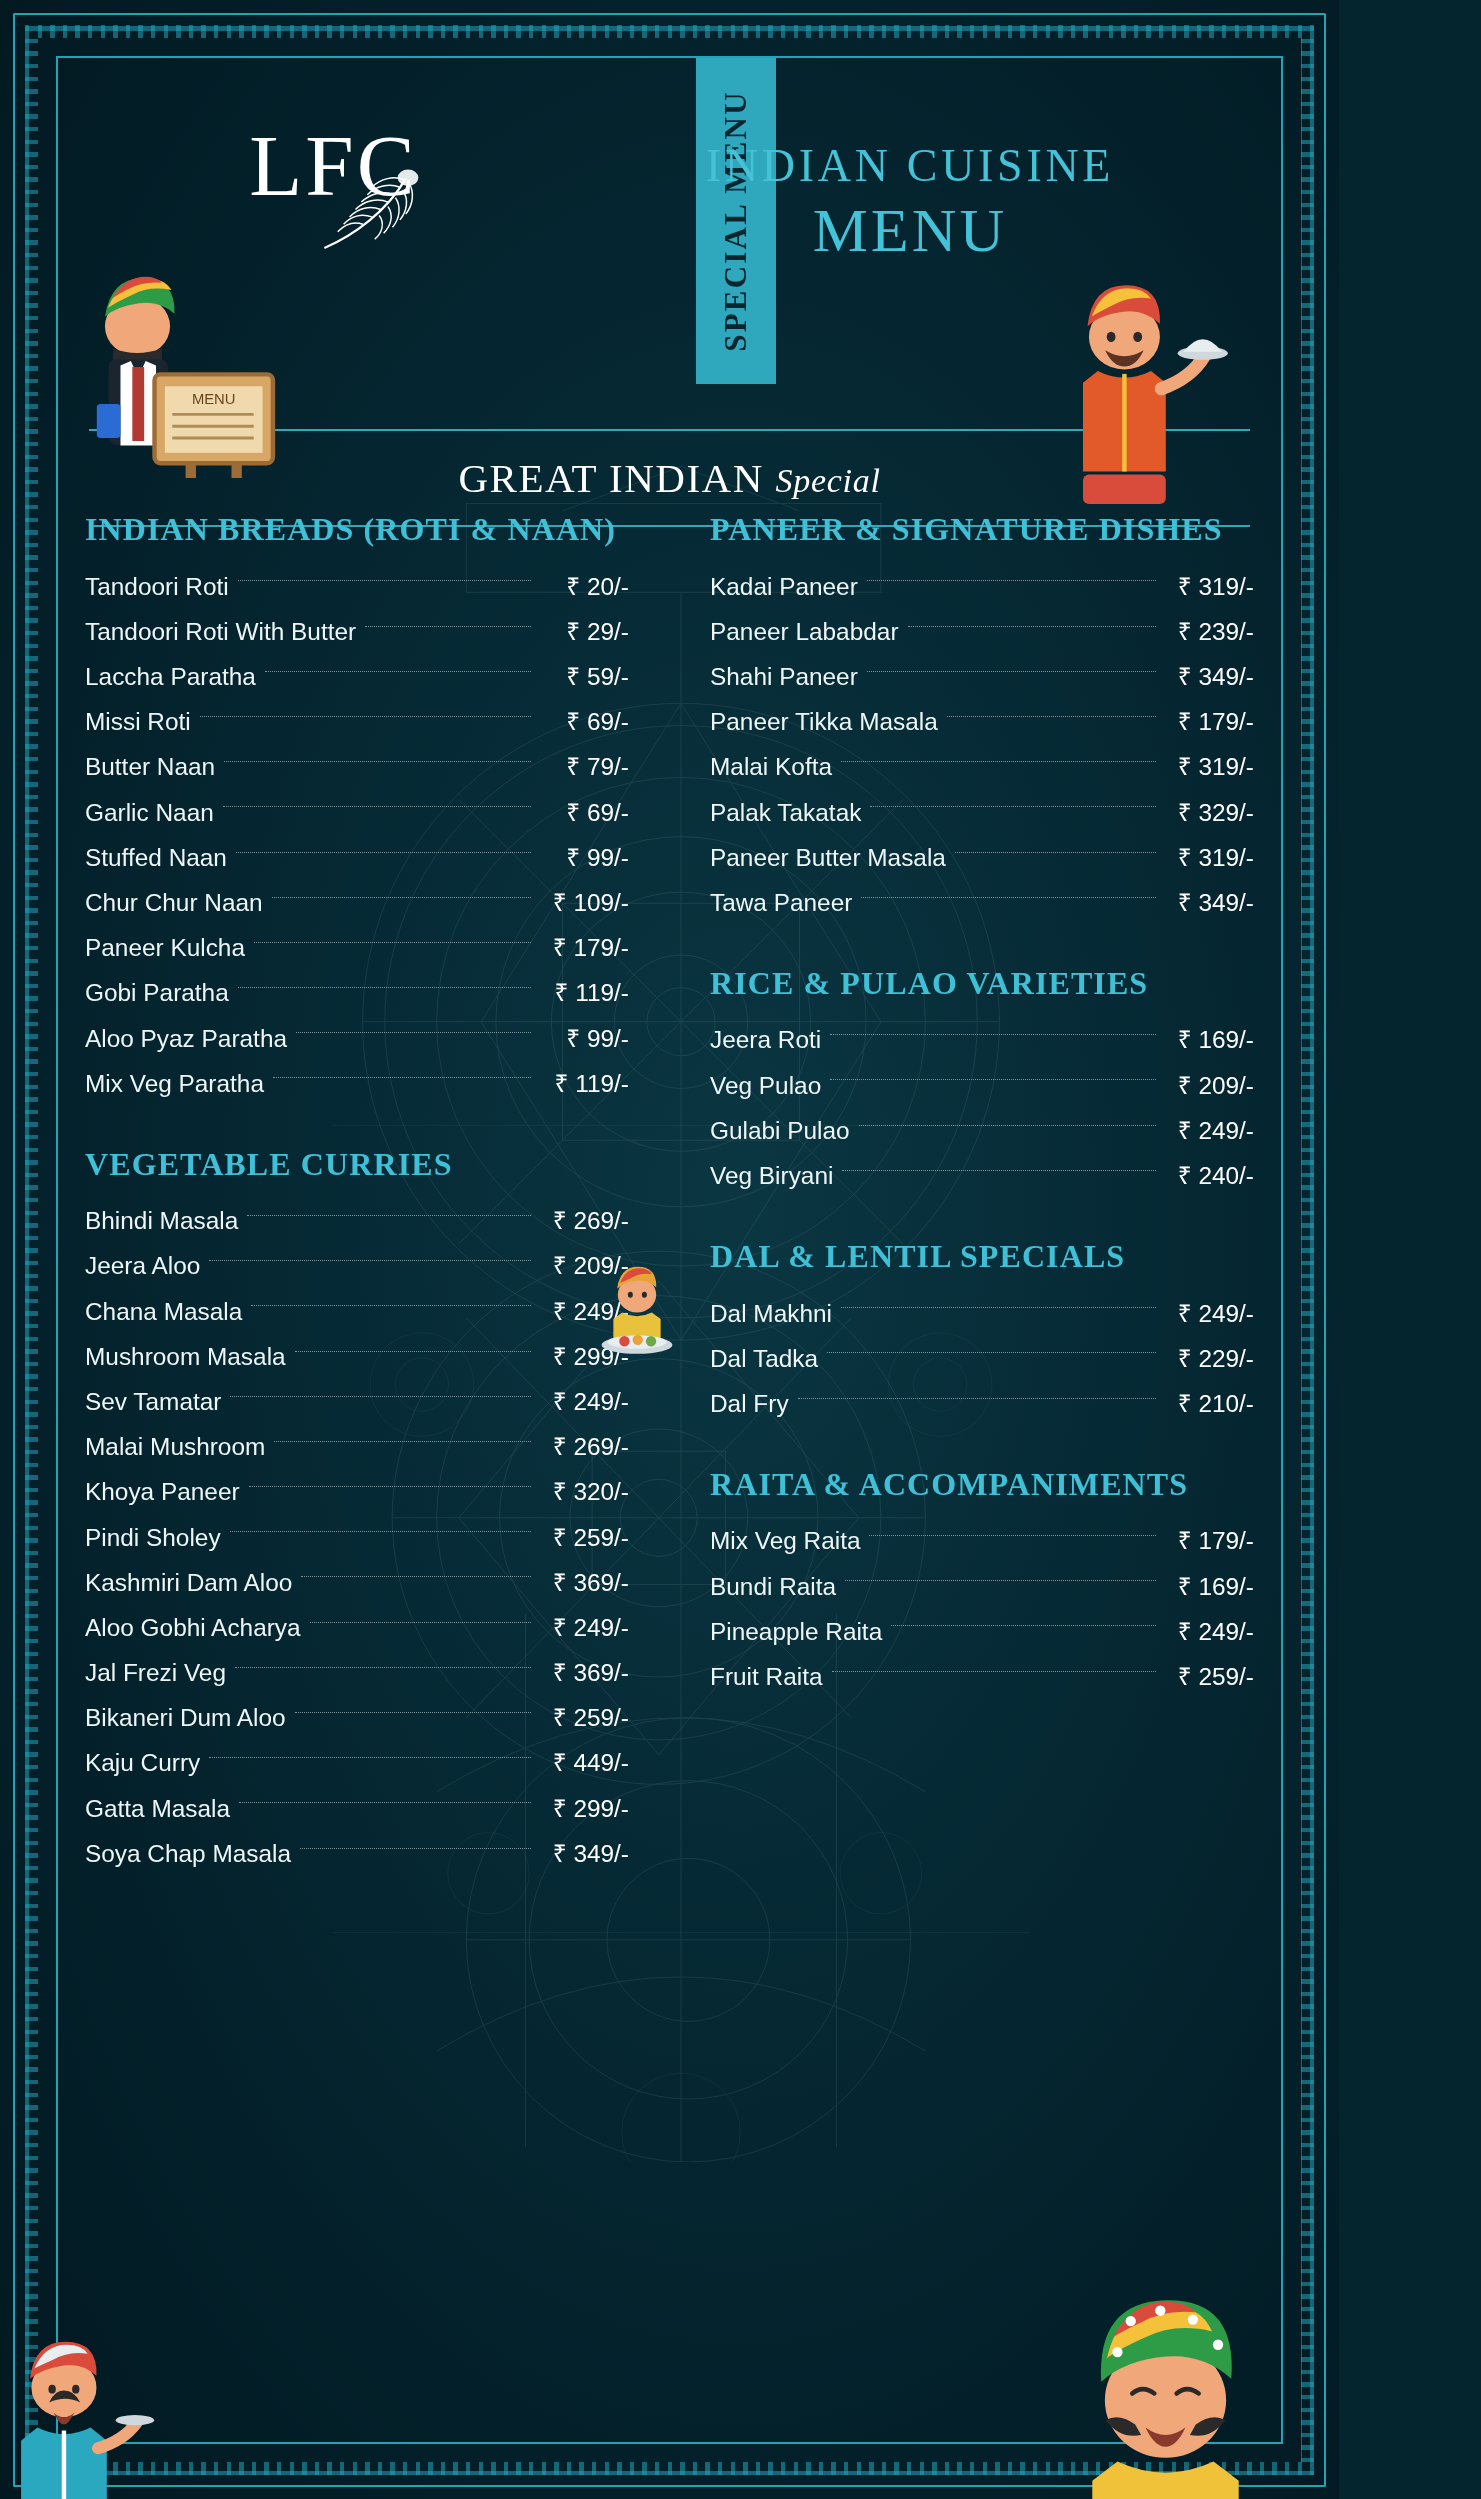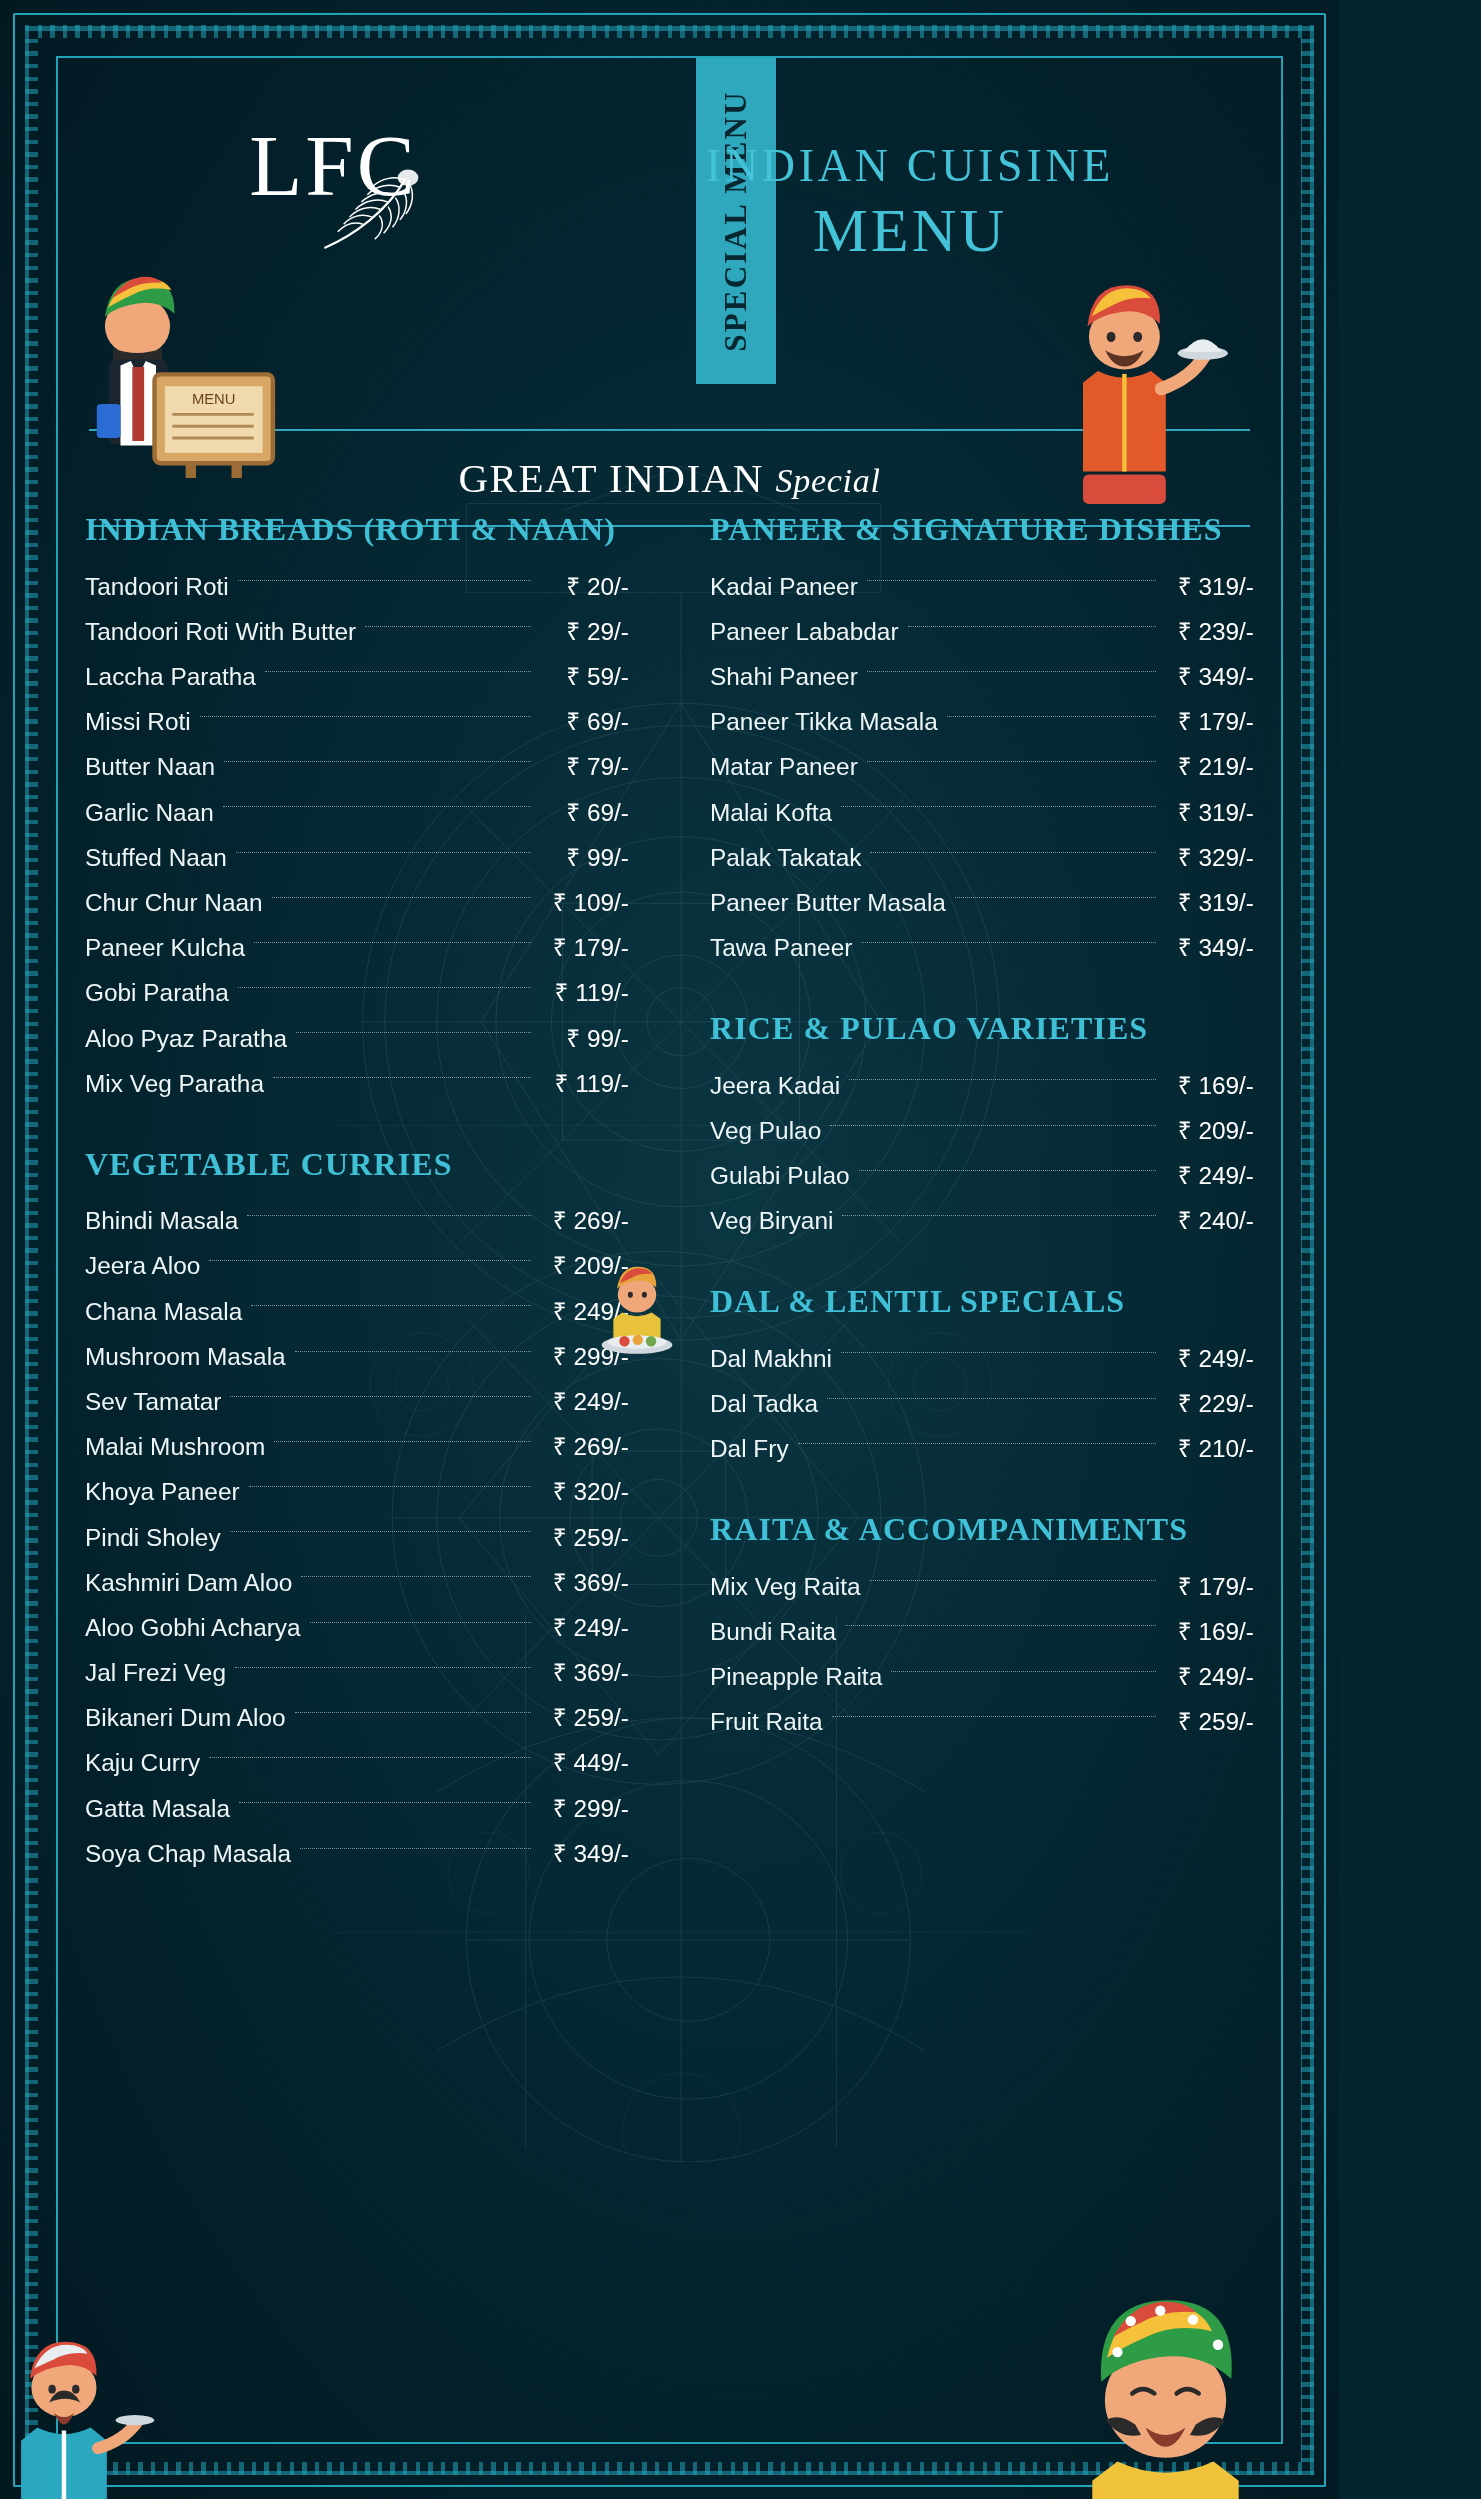--- a/index.html
+++ b/index.html
@@ -478,25 +478,20 @@
             <span class="item-name">Shahi Paneer</span>
             <span class="dots"></span>
             <span class="item-price">₹ 349/-</span>
           </div>
         <div class="item">
             <span class="item-name">Paneer Tikka Masala</span>
             <span class="dots"></span>
             <span class="item-price">₹ 179/-</span>
           </div>
         <div class="item">
-            <span class="item-name">Matar Paneer</span>
-            <span class="dots"></span>
-            <span class="item-price">₹ 219/-</span>
-          </div>
-        <div class="item">
             <span class="item-name">Malai Kofta</span>
             <span class="dots"></span>
             <span class="item-price">₹ 319/-</span>
           </div>
         <div class="item">
             <span class="item-name">Palak Takatak</span>
             <span class="dots"></span>
             <span class="item-price">₹ 329/-</span>
           </div>
         <div class="item">
@@ -507,21 +502,21 @@
         <div class="item">
             <span class="item-name">Tawa Paneer</span>
             <span class="dots"></span>
             <span class="item-price">₹ 349/-</span>
           </div>
       </div>
 
       <div class="section">
         <div class="section-title">Rice &amp; Pulao Varieties</div>
         <div class="item">
-            <span class="item-name">Jeera Kadai</span>
+            <span class="item-name">Jeera Roti</span>
             <span class="dots"></span>
             <span class="item-price">₹ 169/-</span>
           </div>
         <div class="item">
             <span class="item-name">Veg Pulao</span>
             <span class="dots"></span>
             <span class="item-price">₹ 209/-</span>
           </div>
         <div class="item">
             <span class="item-name">Gulabi Pulao</span>

